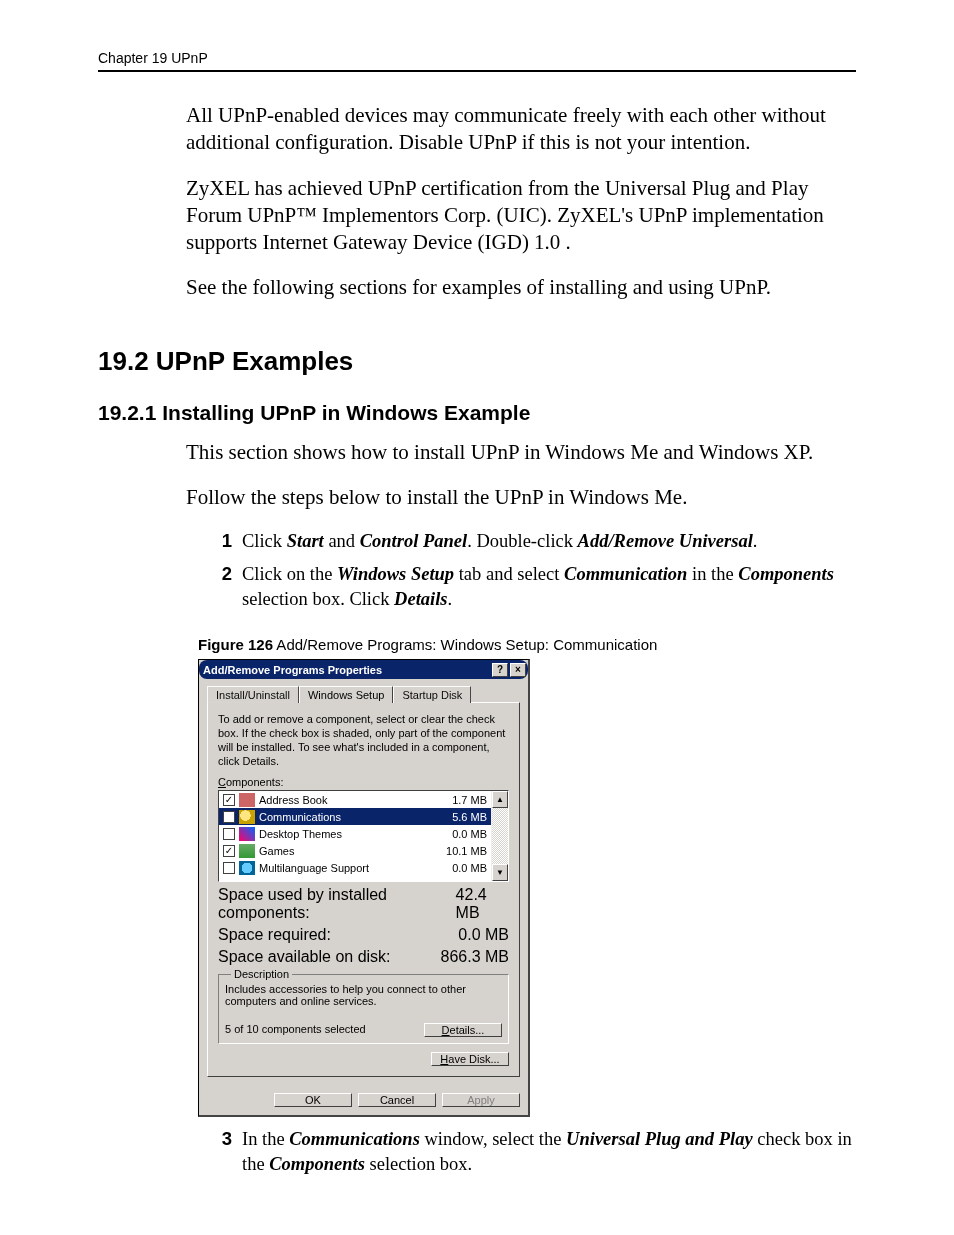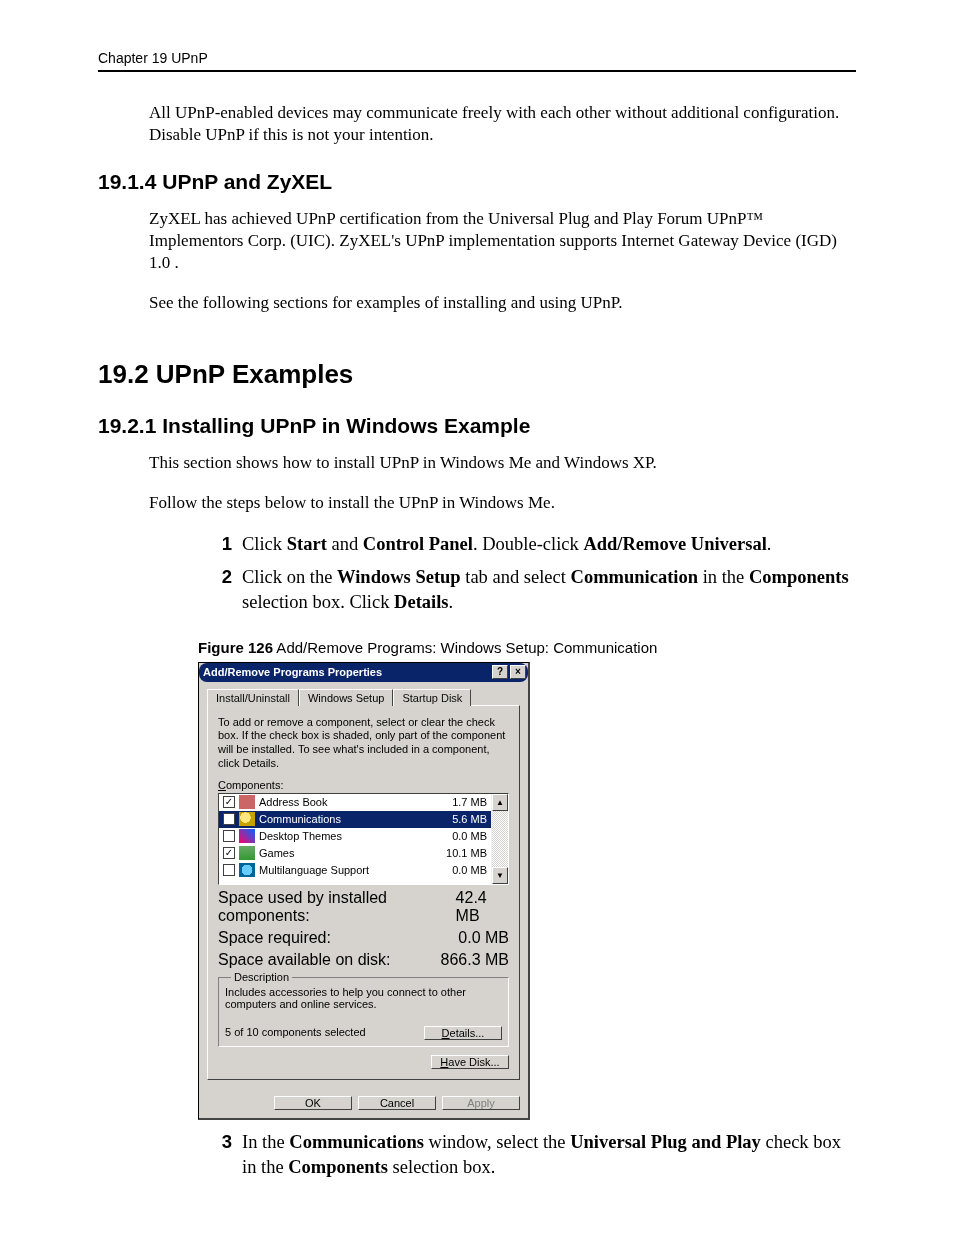--- a/index.html
+++ b/index.html
@@ -14,22 +14,22 @@
     box-sizing: border-box;
   }
   .header {
     font-size: 14px;
     font-family: Arial, Helvetica, sans-serif;
     padding-bottom: 4px;
     border-bottom: 2px solid #000;
     margin-bottom: 30px;
   }
   .body-text {
-    margin-left: 51px;
-    font-size: 17px;
+    margin-left: 88px;
+    font-size: 21px;
     line-height: 1.3;
     margin-bottom: 18px;
   }
   .h2 {
     font-family: Arial, Helvetica, sans-serif;
     font-weight: bold;
     font-size: 21px;
     margin: 24px 0 14px 0;
   }
   .h1 {
@@ -55,21 +55,21 @@
   }
   .step-num {
     font-family: Arial, Helvetica, sans-serif;
     font-weight: bold;
     width: 24px;
     flex-shrink: 0;
     text-align: right;
     margin-right: 10px;
   }
   .step-text { flex: 1; }
-  .b { font-weight: bold; }
+  .b { font-weight: bold; font-style: italic; }
   .fig-caption {
     font-family: Arial, Helvetica, sans-serif;
     font-size: 15px;
     margin-left: 100px;
     margin-top: 24px;
     margin-bottom: 6px;
   }
   .fig-caption .fb { font-weight: bold; }
   
   .dialog {
@@ -212,21 +212,20 @@
 </style>
 </head>
 <body>
 
 <div class="page">
 
   <div class="header">Chapter 19 UPnP</div>
 
   <div class="body-text">All UPnP-enabled devices may communicate freely with each other without additional configuration. Disable UPnP if this is not your intention.</div>
 
-  <div class="h2">19.1.4  UPnP and ZyXEL</div>
   <div class="body-text">ZyXEL has achieved UPnP certification from the Universal Plug and Play Forum UPnP™ Implementors Corp. (UIC). ZyXEL's UPnP implementation supports Internet Gateway Device (IGD) 1.0 .</div>
   <div class="body-text">See the following sections for examples of installing and using UPnP.</div>
 
   <div class="h1">19.2  UPnP Examples</div>
 
   <div class="h2">19.2.1  Installing UPnP in Windows Example</div>
   <div class="body-text">This section shows how to install UPnP in Windows Me and Windows XP.</div>
 
   <div class="body-text">Follow the steps below to install the UPnP in Windows Me.</div>
 

